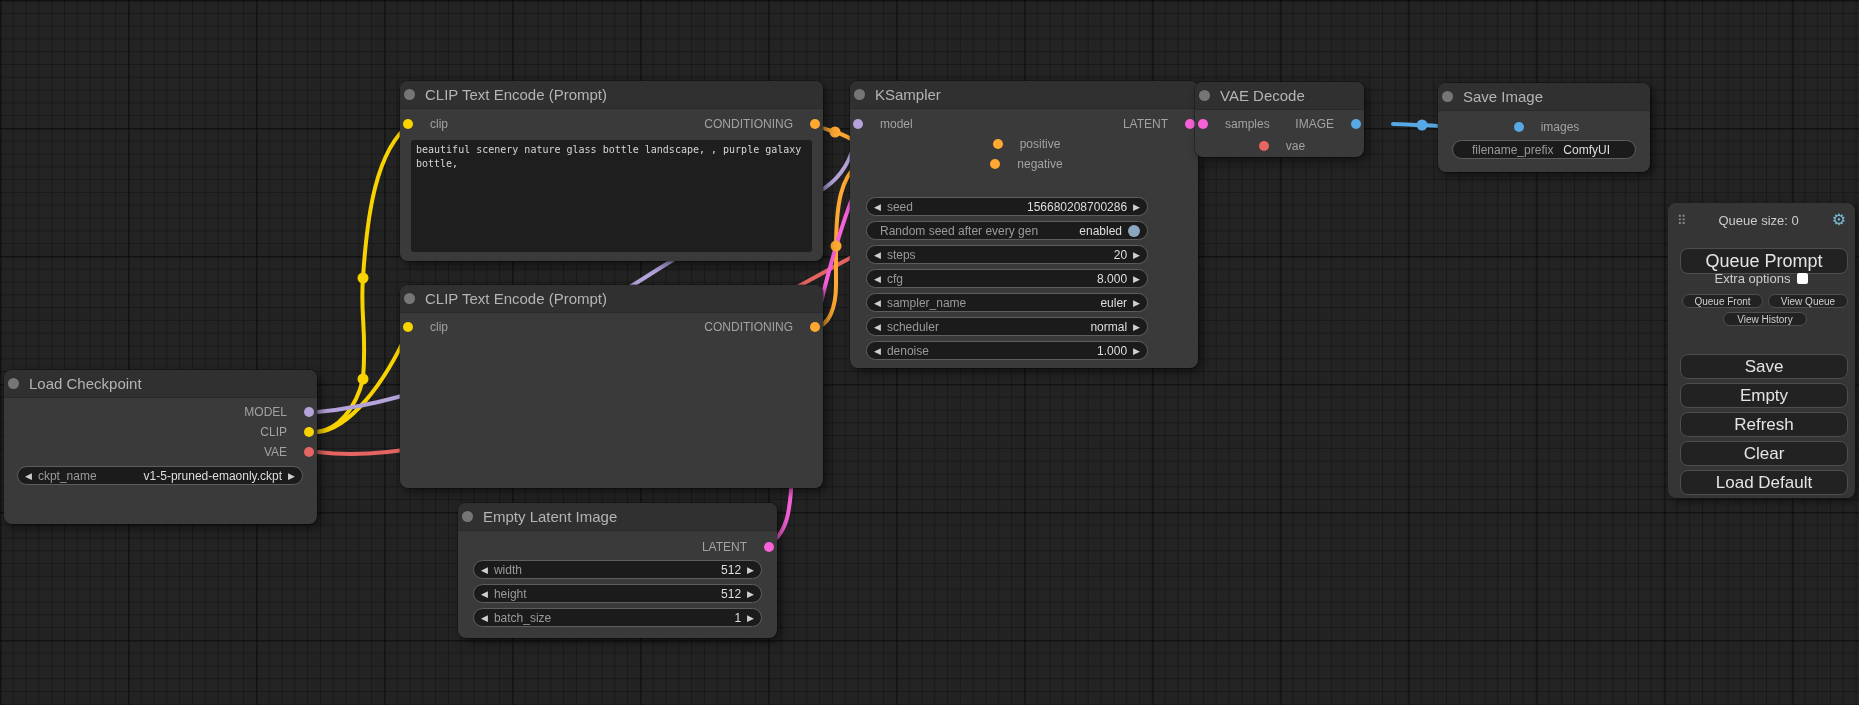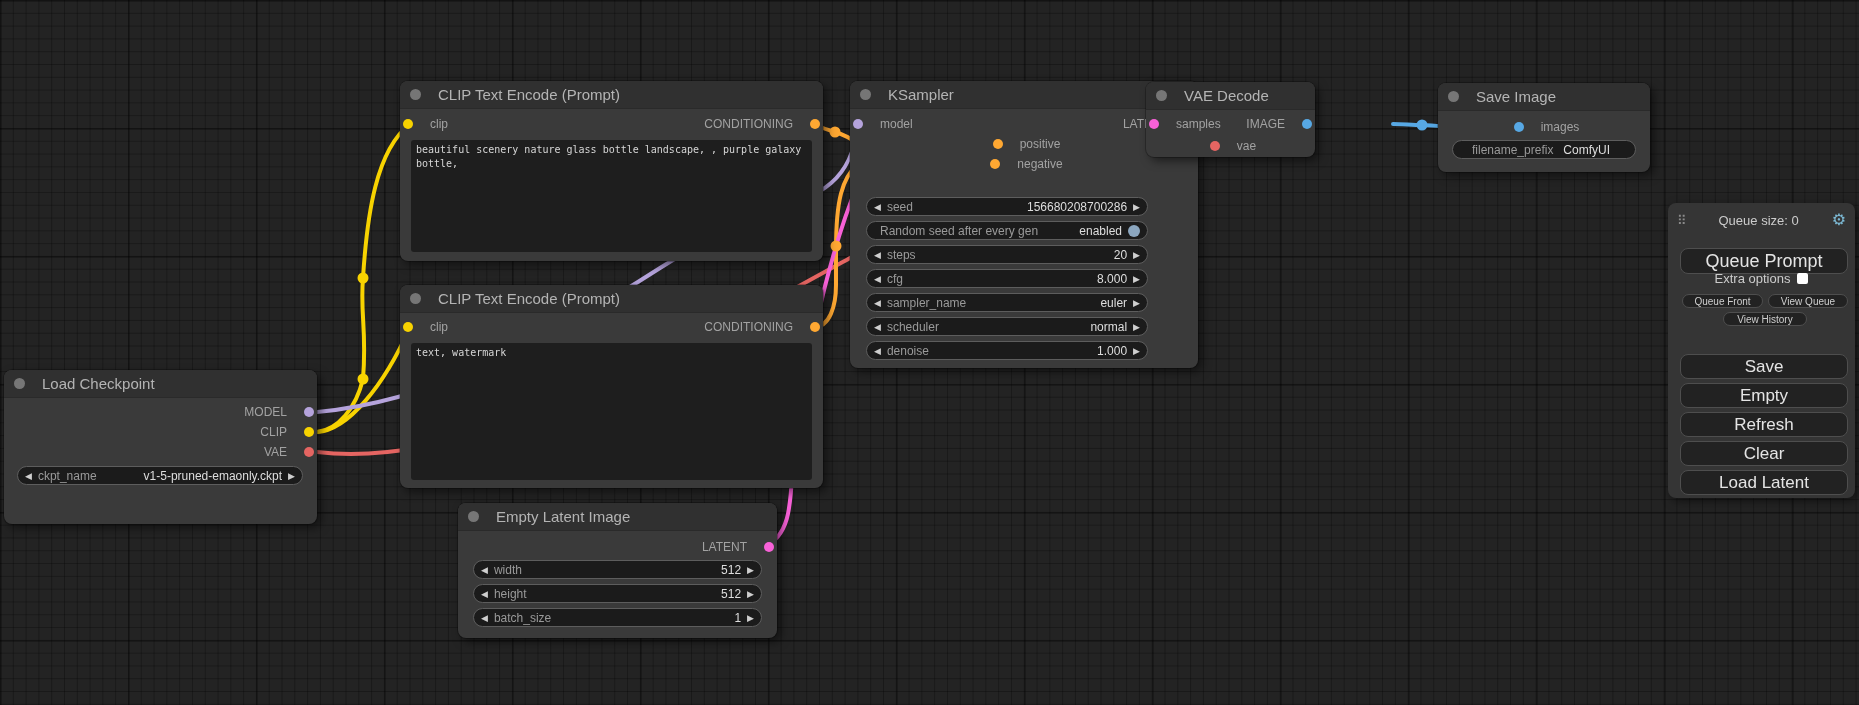--- a/index.html
+++ b/index.html
@@ -24,22 +24,22 @@
       linear-gradient(to right, rgba(0,0,0,.28) 1px, transparent 1px),
       linear-gradient(to bottom, rgba(0,0,0,.28) 1px, transparent 1px),
       linear-gradient(to right, rgba(0,0,0,.25) 2px, transparent 2px),
       linear-gradient(to bottom, rgba(0,0,0,.25) 2px, transparent 2px);
     background-size:12.8px 12.8px,12.8px 12.8px,128px 128px,128px 128px;}
   #wires{position:absolute;left:0;top:0;z-index:1;}
   #wires path{fill:none;stroke-width:4;stroke-linecap:round;}
   .node{position:absolute;z-index:2;background:var(--node-bg);border-radius:8px;
     box-shadow:4px 4px 10px rgba(0,0,0,.5), 0 0 0 1px rgba(0,0,0,.25);}
   .ntitle{position:absolute;left:0;top:0;right:0;height:28px;background:var(--node-title-bg);
-    border-radius:8px 8px 0 0;display:flex;align-items:center;padding:0 10px;
-    color:#b4b4b4;font-size:15px;border-bottom:1px solid #2a2a2a;gap:7px;}
+    border-radius:8px 8px 0 0;display:flex;align-items:center;padding:0 4px;
+    color:#b4b4b4;font-size:15px;border-bottom:1px solid #2a2a2a;}
   .tdot{width:11px;height:11px;border-radius:50%;background:#767676;margin-right:10px;flex:0 0 auto;}
   .srow{position:absolute;left:0;right:0;height:20px;display:flex;align-items:center;
     font-size:12px;color:#a2a2a2;}
   .sin{justify-content:center;padding-left:5px;}
   .sout{justify-content:flex-end;padding-right:3px;}
   .sboth{justify-content:space-between;padding:0 3px;}
   .sgrp{display:flex;align-items:center;gap:17px;}
   .sdot{width:10px;height:10px;border-radius:50%;flex:0 0 auto;}
   .d-model{background:var(--c-model);} .d-clip{background:var(--c-clip);}
   .d-vae{background:var(--c-vae);} .d-cond{background:var(--c-cond);}
@@ -158,21 +158,20 @@
     <div class="srow sboth" style="top:32px;">
       <span class="sgrp">
           <span class="sdot d-clip"></span>
           <span>clip</span>
         </span>
       <span class="sgrp">
           <span>CONDITIONING</span>
           <span class="sdot d-cond"></span>
         </span>
     </div>
-    <div class="ptext" style="left:11px;top:58px;width:401px;height:137px;">text, watermark</div>
   </div>
 
   <div class="node" style="left:850px;top:81px;width:348px;height:287px;">
     <div class="ntitle">
       <span class="tdot"></span>
       <span>KSampler</span>
     </div>
     <div class="srow sboth" style="top:33px;">
       <span class="sgrp">
           <span class="sdot d-model"></span>
@@ -231,21 +230,21 @@
       <span class="arrow">▶</span>
     </div>
     <div class="pill" style="left:16px;top:260px;width:282px;">
       <span class="arrow">◀</span>
       <span class="wlabel">denoise</span>
       <span class="wvalue pad">1.000</span>
       <span class="arrow">▶</span>
     </div>
   </div>
 
-  <div class="node" style="left:1146px;top:82px;width:169px;height:75px;">
+  <div class="node" style="left:1195px;top:82px;width:169px;height:75px;">
     <div class="ntitle">
       <span class="tdot"></span>
       <span>VAE Decode</span>
     </div>
     <div class="srow sboth" style="top:32px;">
       <span class="sgrp">
           <span class="sdot d-latent"></span>
           <span>samples</span>
         </span>
       <span class="sgrp">
@@ -320,16 +319,16 @@
       <span>Extra options</span>
       <span class="chk"></span>
     </div>
     <div class="spill" style="left:14px;top:91px;width:81px;">Queue Front</div>
     <div class="spill" style="left:100px;top:91px;width:80px;">View Queue</div>
     <div class="spill" style="left:55px;top:109px;width:84px;">View History</div>
     <div class="mbtn big" style="top:140px;">Save</div>
     <div class="mbtn big" style="top:169px;">Empty</div>
     <div class="mbtn big" style="top:198px;">Refresh</div>
     <div class="mbtn big" style="top:227px;">Clear</div>
-    <div class="mbtn big" style="top:256px;">Load Latent</div>
+    <div class="mbtn big" style="top:256px;">Load Default</div>
   </div>
 
 </div>
 
 </body></html>

